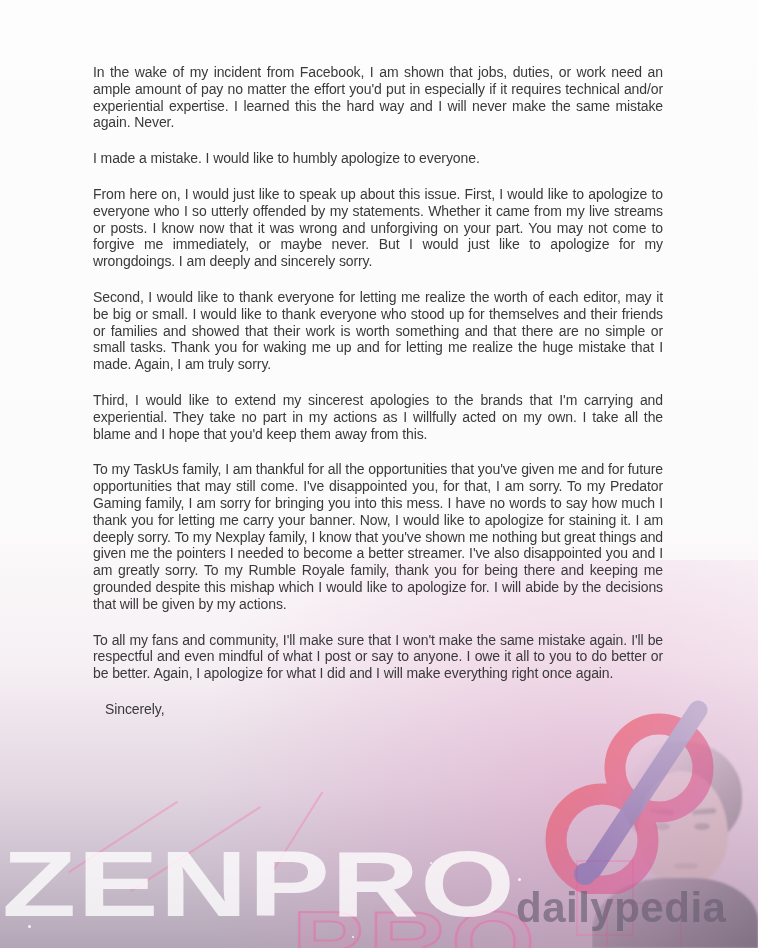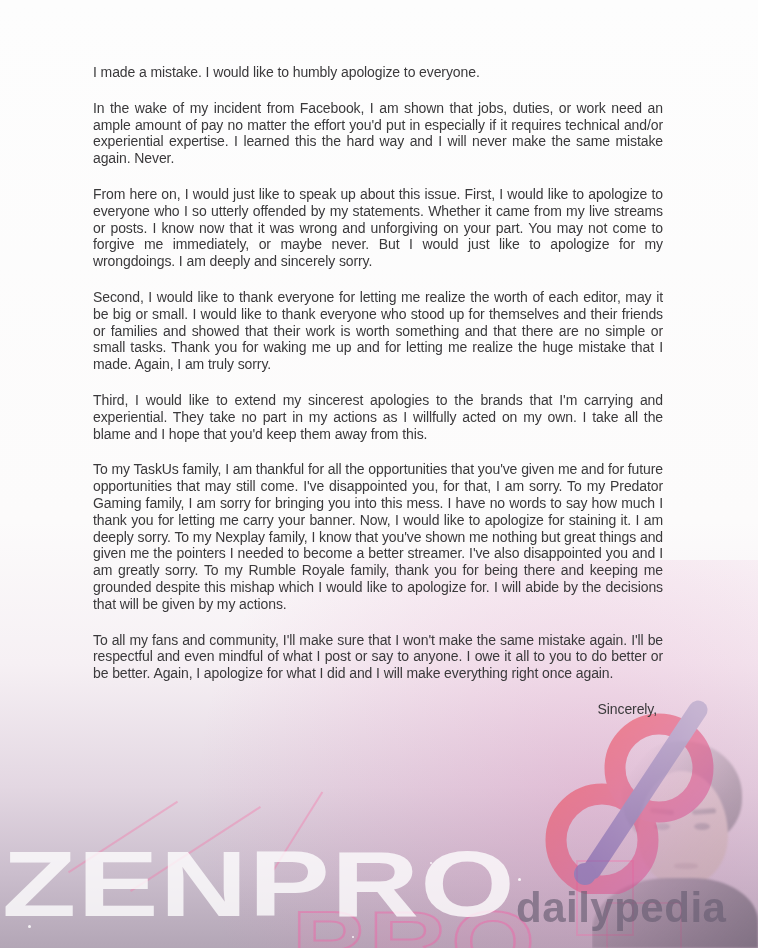--- a/index.html
+++ b/index.html
@@ -13,21 +13,21 @@
     position:absolute; left:0; top:560px; width:758px; height:388px; z-index:1;
     background:radial-gradient(circle at 78% 62%, rgba(219,130,185,0.30) 0%, rgba(219,130,185,0.12) 38%, rgba(219,130,185,0) 62%);
   }
   
   .letter {
     position:absolute; left:93px; top:64px; width:570px; z-index:10;
     color:#3a393b; font-size:14px; line-height:16.8px; font-weight:500;
     text-align:justify; letter-spacing:-0.1px;
   }
   .letter p { margin:0 0 19px 0; }
-  .letter .closing p { margin:6px; text-align:right; }
+  .letter .closing p { margin:12px; text-align:left; }
   
   .wm {
     position:absolute; left:2px; top:838px; z-index:3;
     font-size:92px; font-weight:bold; line-height:1; white-space:nowrap;
     color:rgba(255,255,255,0.78); letter-spacing:1px;
     transform:scaleX(1.32); transform-origin:left top;
   }
   
   .wm-outline {
     position:absolute; left:292px; top:898px; z-index:2;
@@ -116,22 +116,22 @@
       </linearGradient>
     </defs>
     <circle cx="64" cy="142" r="46" fill="none" stroke="url(#lgRed)" stroke-width="21"></circle>
     <circle cx="121" cy="70" r="44" fill="none" stroke="url(#lgRed)" stroke-width="21"></circle>
     <line x1="160" y1="12" x2="54" y2="172" stroke="url(#lgPur)" stroke-width="19" stroke-linecap="round"></line>
     <circle cx="47" cy="176" r="11" fill="#6f57a8"></circle>
   </svg>
   <div class="brand-text">dailypedia</div>
 
   <div class="letter">
+    <p>In the wake of my incident from Facebook, I am shown that jobs, duties, or work need an ample amount of pay no matter the effort you'd put in especially if it requires technical and/or experiential expertise. I learned this the hard way and I will never make the same mistake again. Never.</p>
     <p>I made a mistake. I would like to humbly apologize to everyone.</p>
-    <p>In the wake of my incident from Facebook, I am shown that jobs, duties, or work need an ample amount of pay no matter the effort you'd put in especially if it requires technical and/or experiential expertise. I learned this the hard way and I will never make the same mistake again. Never.</p>
     <p>From here on, I would just like to speak up about this issue. First, I would like to apologize to everyone who I so utterly offended by my statements. Whether it came from my live streams or posts. I know now that it was wrong and unforgiving on your part. You may not come to forgive me immediately, or maybe never. But I would just like to apologize for my wrongdoings. I am deeply and sincerely sorry.</p>
     <p>Second, I would like to thank everyone for letting me realize the worth of each editor, may it be big or small. I would like to thank everyone who stood up for themselves and their friends or families and showed that their work is worth something and that there are no simple or small tasks. Thank you for waking me up and for letting me realize the huge mistake that I made. Again, I am truly sorry.</p>
     <p>Third, I would like to extend my sincerest apologies to the brands that I'm carrying and experiential. They take no part in my actions as I willfully acted on my own. I take all the blame and I hope that you'd keep them away from this.</p>
     <p>To my TaskUs family, I am thankful for all the opportunities that you've given me and for future opportunities that may still come. I've disappointed you, for that, I am sorry. To my Predator Gaming family, I am sorry for bringing you into this mess. I have no words to say how much I thank you for letting me carry your banner. Now, I would like to apologize for staining it. I am deeply sorry. To my Nexplay family, I know that you've shown me nothing but great things and given me the pointers I needed to become a better streamer. I've also disappointed you and I am greatly sorry. To my Rumble Royale family, thank you for being there and keeping me grounded despite this mishap which I would like to apologize for.  I will abide by the decisions that will be given by my actions.</p>
     <p>To all my fans and community, I'll make sure that I won't make the same mistake again. I'll be respectful and even mindful of what I post or say to anyone. I owe it all to you to do better or be better. Again, I apologize for what I did and I will make everything right once again.</p>
     <div class="closing">
       <p>Sincerely,</p>
     </div>
   </div>
 

